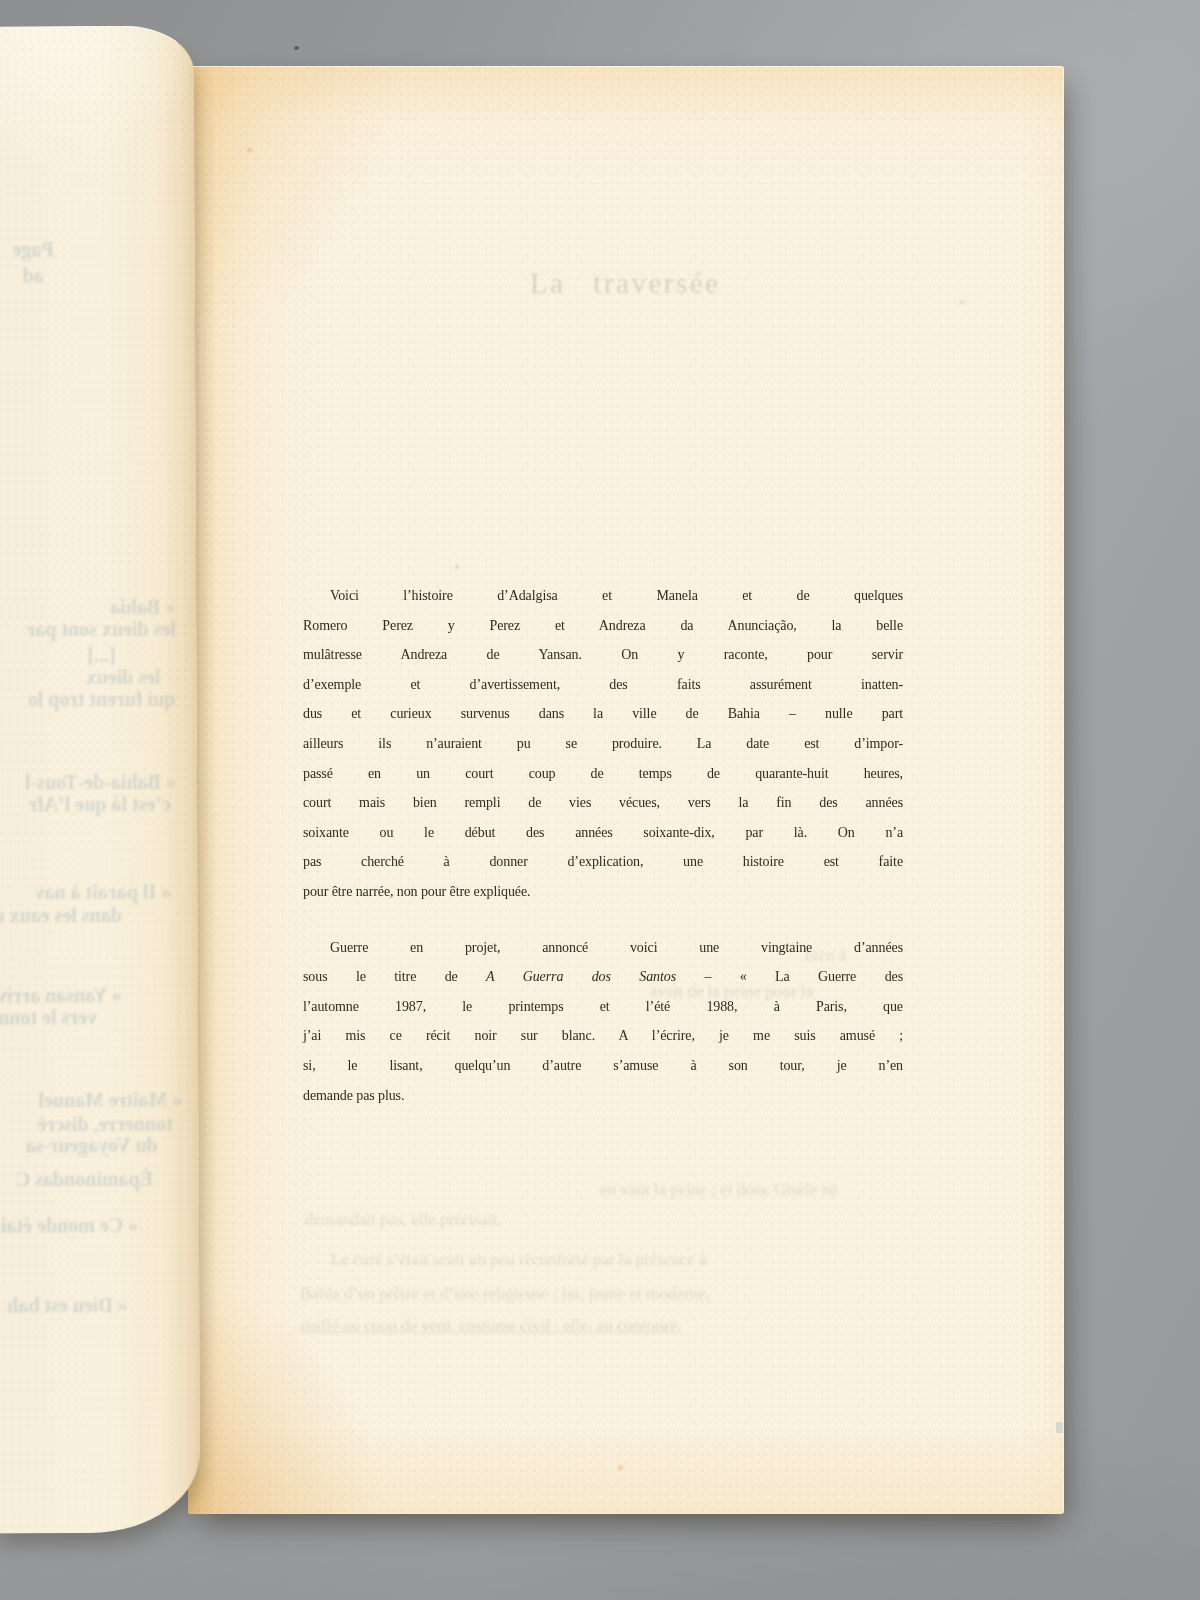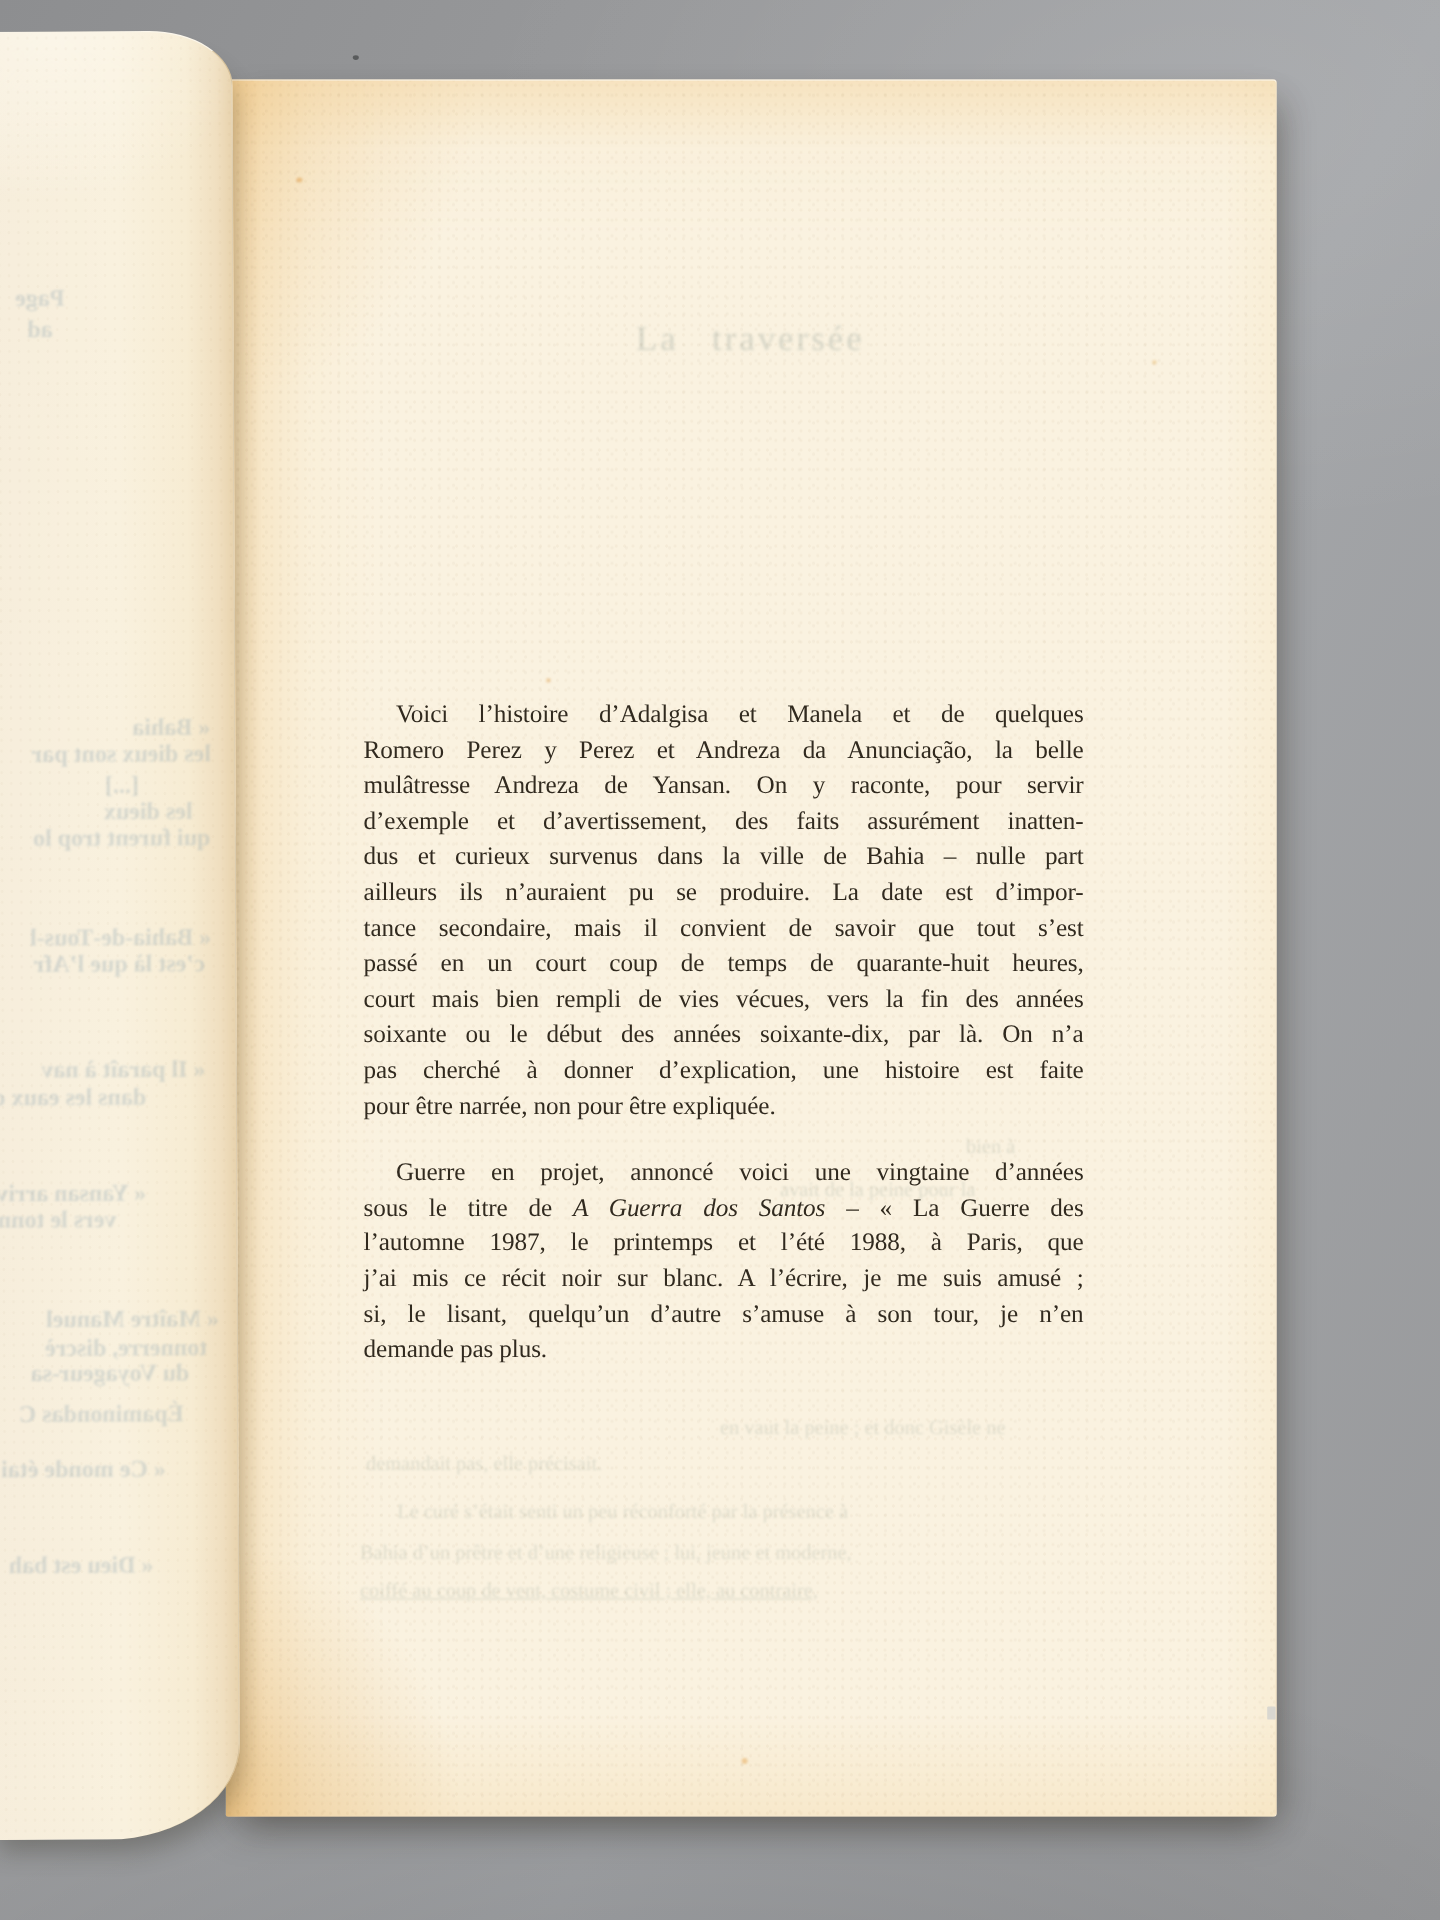--- a/index.html
+++ b/index.html
@@ -53,21 +53,21 @@
   }
   .leaf::after{
     content:"";position:absolute;inset:0;border-radius:inherit;pointer-events:none;
     background-image:radial-gradient(rgba(150,120,70,0.04) 1px, transparent 1.4px);
     background-size:8px 9px;
   }
 
   
   .text{
     position:absolute;left:115px;top:514px;width:600px;
-    font-size:21px;line-height:29.6px;letter-spacing:-0.1px;
+    font-size:14px;line-height:29.6px;letter-spacing:-0.1px;
     color:#312a1f;z-index:5;
   }
   .line{text-align:justify;text-align-last:justify;}
   .line.first{text-indent:27px;}
   .line.last{text-align-last:left;}
   .para + .para{margin-top:26px;}
   .it{font-style:italic;}
 
   
   .gtitle{
@@ -131,21 +131,20 @@
     <div class="gtitle">La traversée</div>
 
     <div class="text">
       <div class="para">
           <div class="line first">Voici l’histoire d’Adalgisa et Manela et de quelques</div>
           <div class="line">Romero Perez y Perez et Andreza da Anunciação, la belle</div>
           <div class="line">mulâtresse Andreza de Yansan. On y raconte, pour servir</div>
           <div class="line">d’exemple et d’avertissement, des faits assurément inatten-</div>
           <div class="line">dus et curieux survenus dans la ville de Bahia – nulle part</div>
           <div class="line">ailleurs ils n’auraient pu se produire. La date est d’impor-</div>
-          <div class="line">tance secondaire, mais il convient de savoir que tout s’est</div>
           <div class="line">passé en un court coup de temps de quarante-huit heures,</div>
           <div class="line">court mais bien rempli de vies vécues, vers la fin des années</div>
           <div class="line">soixante ou le début des années soixante-dix, par là. On n’a</div>
           <div class="line">pas cherché à donner d’explication, une histoire est faite</div>
           <div class="line last">pour être narrée, non pour être expliquée.</div>
         </div>
       <div class="para">
           <div class="line first">Guerre en projet, annoncé voici une vingtaine d’années</div>
           <div class="line"><span>sous le titre de </span><span class="it">A Guerra dos Santos</span><span> – « La Guerre des</span></div>
           <div class="line">l’automne 1987, le printemps et l’été 1988, à Paris, que</div>

